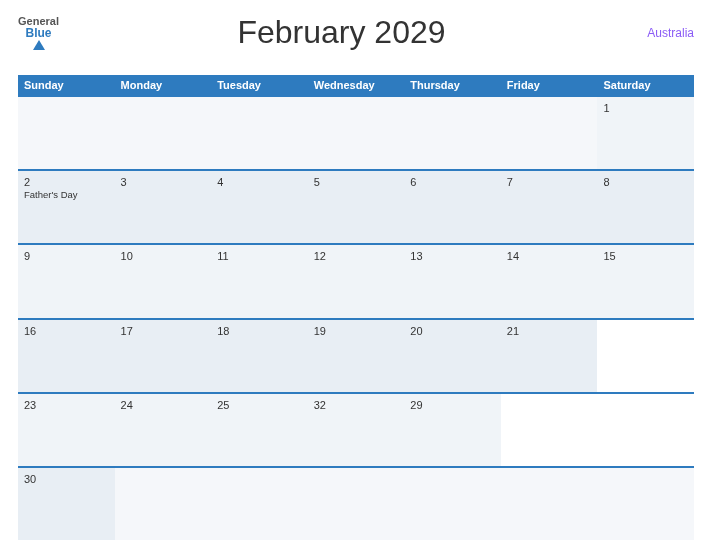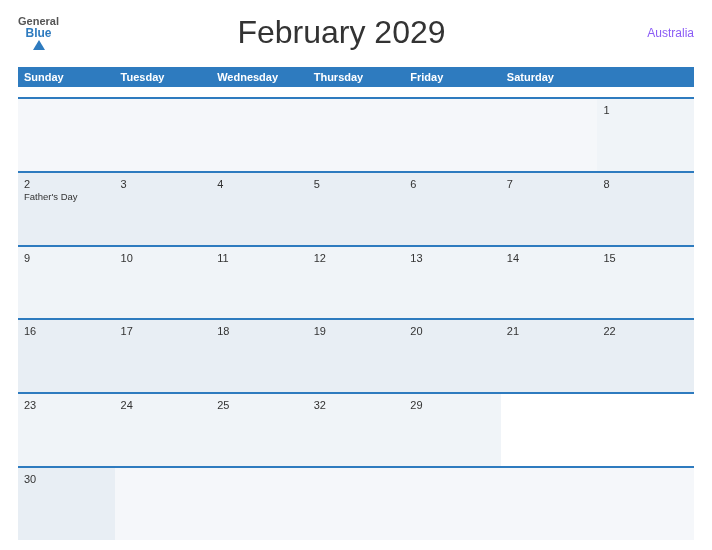--- a/index.html
+++ b/index.html
@@ -16,21 +16,21 @@
       background: #fff;
       padding: 14px 18px 10px 18px;
       display: flex;
       flex-direction: column;
     }
     
     .header {
       display: flex;
       align-items: center;
       justify-content: space-between;
-      margin-bottom: 16px;
+      margin-bottom: 24px;
     }
     .logo {
       display: flex;
       flex-direction: column;
       font-size: 11px;
       font-weight: bold;
       color: #555;
       line-height: 1.1;
     }
     .logo-general { color: #555; font-size: 11px; }
@@ -61,21 +61,20 @@
       font-size: 12px;
       color: #8b5cf6;
       text-align: right;
       min-width: 70px;
     }
     
     .calendar {
       flex: 1;
       display: flex;
       flex-direction: column;
-      gap: 10px;
     }
     .cal-header {
       display: grid;
       grid-template-columns: repeat(7, 1fr);
       background: #2e7bbf;
       color: #fff;
       font-size: 11px;
       font-weight: bold;
     }
     .cal-header-cell {
@@ -151,20 +150,21 @@
 
     <div class="title">February 2029</div>
 
     <div class="country">Australia</div>
   </div>
 
   <div class="calendar">
 
     <div class="cal-header">
       <div class="cal-header-cell">Sunday</div>
+      <div class="cal-header-cell">Monday</div>
       <div class="cal-header-cell">Tuesday</div>
       <div class="cal-header-cell">Wednesday</div>
       <div class="cal-header-cell">Thursday</div>
       <div class="cal-header-cell">Friday</div>
       <div class="cal-header-cell">Saturday</div>
     </div>
 
     <div class="cal-body" id="cal-body">
         <div class="cal-row">
           <div class="cal-cell empty"></div>
@@ -236,23 +236,20 @@
           </div>
           <div class="cal-cell">
             <span class="day-num">19</span>
           </div>
           <div class="cal-cell">
             <span class="day-num">20</span>
           </div>
           <div class="cal-cell">
             <span class="day-num">21</span>
           </div>
-          <div class="cal-cell">
-            <span class="day-num">22</span>
-          </div>
         </div>
         <div class="cal-row">
           <div class="cal-cell">
             <span class="day-num">23</span>
           </div>
           <div class="cal-cell">
             <span class="day-num">24</span>
           </div>
           <div class="cal-cell">
             <span class="day-num">25</span>

